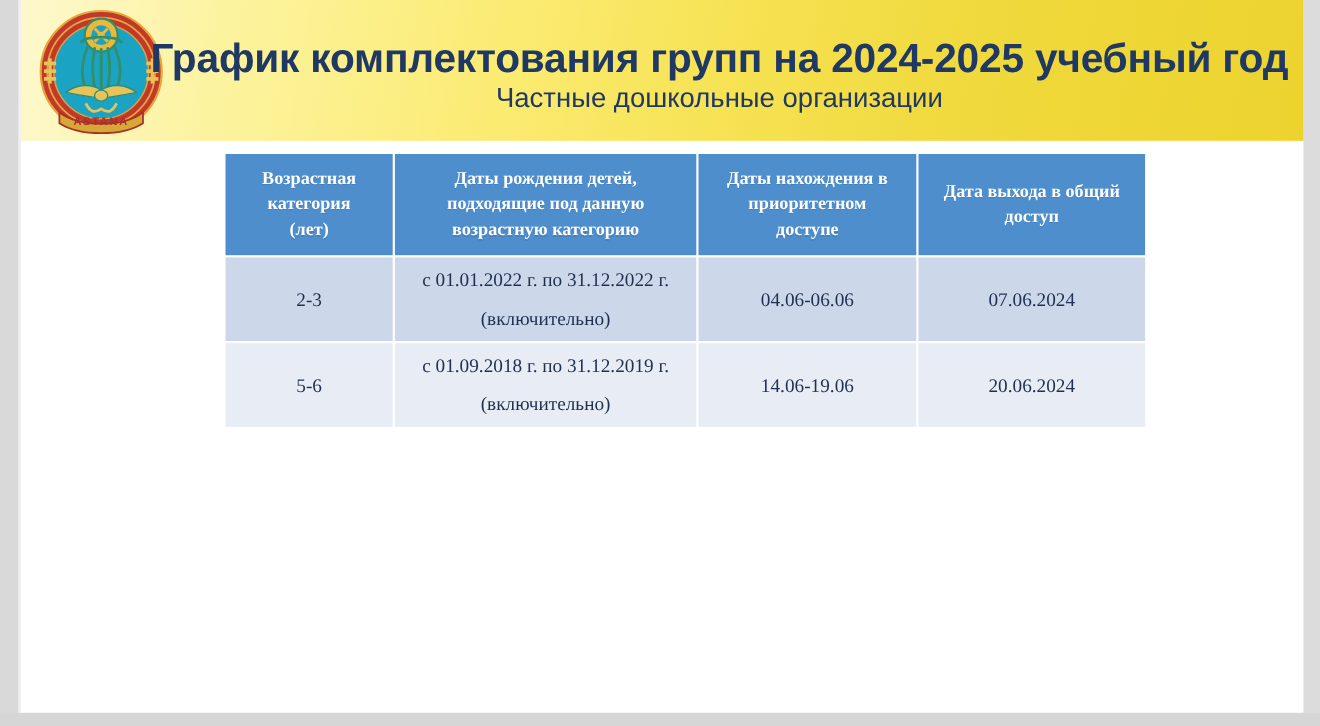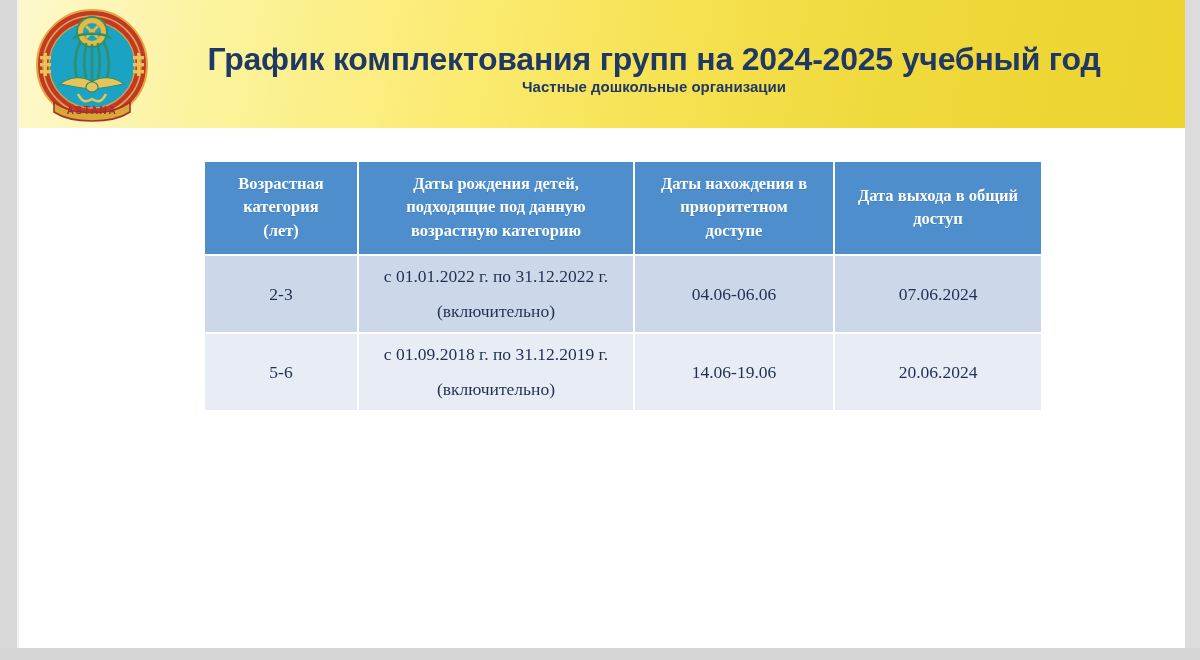--- a/index.html
+++ b/index.html
@@ -84,41 +84,41 @@
     display: flex;
     flex-direction: column;
     align-items: center;
     justify-content: center;
     padding-top: 8px;
     box-sizing: border-box;
   }
   .title-main {
     font-family: "Liberation Sans", "DejaVu Sans", sans-serif;
     font-weight: bold;
-    font-size: 32px;
+    font-size: 37px;
     letter-spacing: -0.2px;
     color: #1f3864;
     white-space: nowrap;
     line-height: 1.15;
   }
   .title-sub {
     font-family: "Liberation Sans", "DejaVu Sans", sans-serif;
-    font-weight: bold;
-    font-size: 15px;
+    font-weight: normal;
+    font-size: 25px;
     color: #1f3864;
     white-space: nowrap;
     margin-top: 0;
     line-height: 1.15;
   }
 
   
   .table-wrap {
     position: absolute;
     left: 203px;
-    top: 160px;
+    top: 138px;
     width: 838px;
   }
   table.sched {
     border-collapse: separate;
     border-spacing: 2px;
     width: 838px;
     table-layout: fixed;
   }
   table.sched th {
     background: #4e8ecd;

